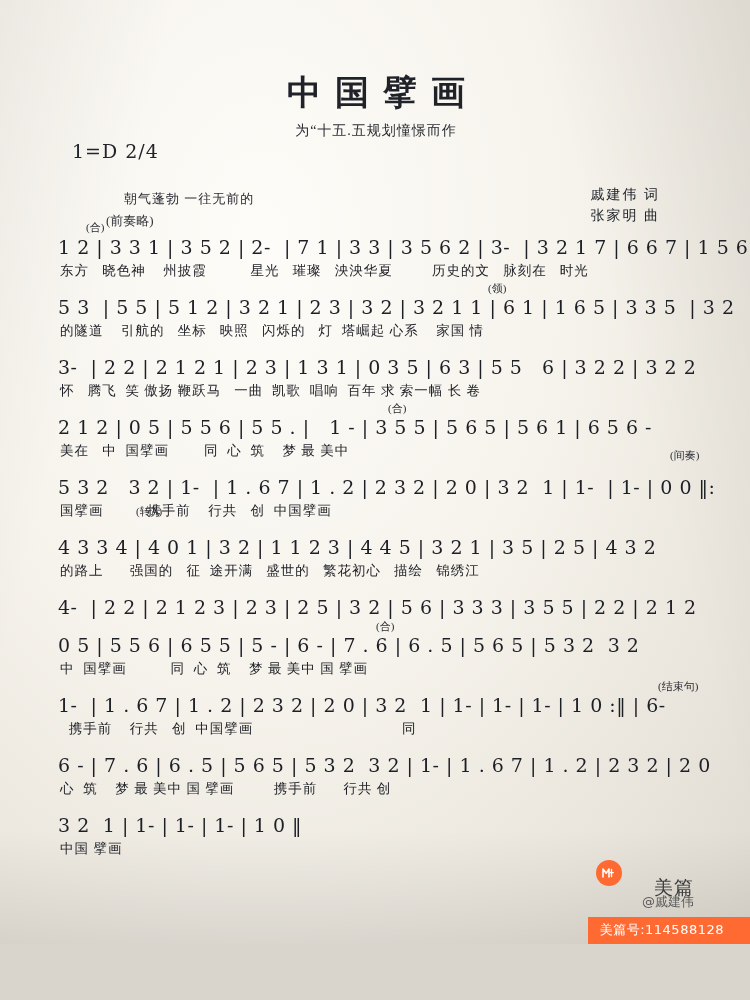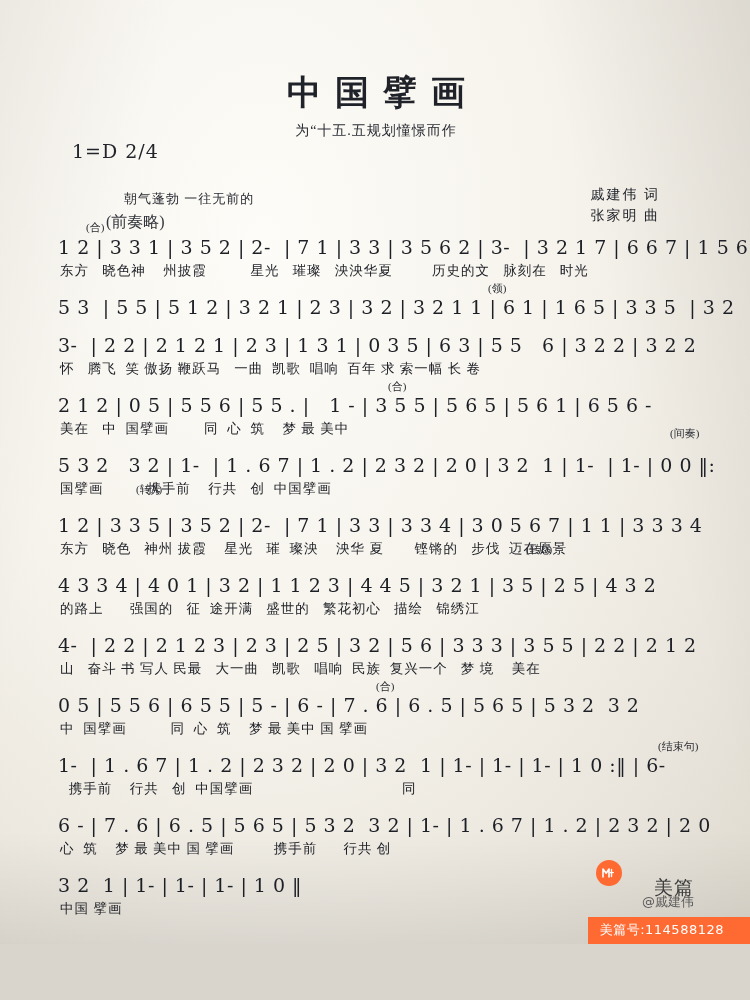--- a/index.html
+++ b/index.html
@@ -78,21 +78,21 @@
     top: 178px;
     left: 110px;
     font-size: 13px;
     color: #2a2c34;
     letter-spacing: 1px;
   }
   .prelude {
     position: absolute;
     top: 200px;
     left: 92px;
-    font-size: 16px;
+    font-size: 13px;
     color: #33353c;
   }
   .credits {
     position: absolute;
     top: 172px;
     right: 78px;
     font-size: 14px;
     line-height: 21px;
     color: #22242c;
     text-align: left;
@@ -203,54 +203,49 @@
 
       <div class="system">
         <div class="marker" style="left:28px;top:-14px;">(合)</div>
         <div class="notes">1 2 | 3 3 1 | 3 5 2 | 2-  | 7 1 | 3 3 | 3 5 6 2 | 3-  | 3 2 1 7 | 6 6 7 | 1 5 6</div>
         <div class="lyrics">东方   晓色神    州披霞          星光   璀璨   泱泱华夏         历史的文   脉刻在   时光</div>
       </div>
 
       <div class="system">
         <div class="marker" style="left:430px;top:-13px;">(领)</div>
         <div class="notes">5 3  | 5 5 | 5 1 2 | 3 2 1 | 2 3 | 3 2 | 3 2 1 1 | 6 1 | 1 6 5 | 3 3 5  | 3 2</div>
+        <div class="lyrics">的隧道    引航的   坐标   映照   闪烁的   灯  塔崛起 心系    家国 情</div>
       </div>
 
       <div class="system">
         <div class="notes">3-  | 2 2 | 2 1 2 1 | 2 3 | 1 3 1 | 0 3 5 | 6 3 | 5 5   6 | 3 2 2 | 3 2 2</div>
         <div class="lyrics">怀   腾飞  笑 傲扬 鞭跃马   一曲  凯歌  唱响  百年 求 索一幅 长 卷</div>
       </div>
 
       <div class="system">
         <div class="marker" style="left:330px;top:-13px;">(合)</div>
         <div class="marker" style="left:612px;top:34px;">(间奏)</div>
         <div class="notes">2 1 2 | 0 5 | 5 5 6 | 5 5 . |   1 - | 3 5 5 | 5 6 5 | 5 6 1 | 6 5 6 -</div>
         <div class="lyrics">美在   中  国擘画        同  心  筑    梦 最 美中</div>
       </div>
 
       <div class="system">
         <div class="notes">5 3 2   3 2 | 1-  | 1 . 6 7 | 1 . 2 | 2 3 2 | 2 0 | 3 2  1 | 1-  | 1- | 0 0 ‖:</div>
         <div class="lyrics">国擘画          携手前    行共   创  中国擘画</div>
         <div class="marker" style="left:78px;top:30px;">(转A)</div>
       </div>
 
-      <div class="system">
-        <div class="notes">1 2 | 3 3 5 | 3 5 2 | 2-  | 7 1 | 3 3 | 3 3 4 | 3 0 5 6 7 | 1 1 | 3 3 3 4</div>
-        <div class="lyrics">东方   晓色   神州 拔霞    星光   璀  璨泱    泱华 夏       铿锵的   步伐  迈在愿景</div>
-        <div class="marker" style="left:468px;top:30px;">(转D)</div>
-      </div>
 
       <div class="system">
         <div class="notes">4 3 3 4 | 4 0 1 | 3 2 | 1 1 2 3 | 4 4 5 | 3 2 1 | 3 5 | 2 5 | 4 3 2</div>
         <div class="lyrics">的路上      强国的   征  途开满   盛世的   繁花初心   描绘   锦绣江</div>
       </div>
 
       <div class="system">
         <div class="notes">4-  | 2 2 | 2 1 2 3 | 2 3 | 2 5 | 3 2 | 5 6 | 3 3 3 | 3 5 5 | 2 2 | 2 1 2</div>
-        <div class="lyrics">山   奋斗 书 写人 民最   大一曲   凯歌   唱响  民族  复兴一个   梦 境    美在</div>
       </div>
 
       <div class="system">
         <div class="marker" style="left:318px;top:-13px;">(合)</div>
         <div class="notes">0 5 | 5 5 6 | 6 5 5 | 5 - | 6 - | 7 . 6 | 6 . 5 | 5 6 5 | 5 3 2  3 2</div>
         <div class="lyrics">中  国擘画          同  心  筑    梦 最 美中 国 擘画</div>
       </div>
 
       <div class="system">
         <div class="marker" style="left:600px;top:-13px;">(结束句)</div>

